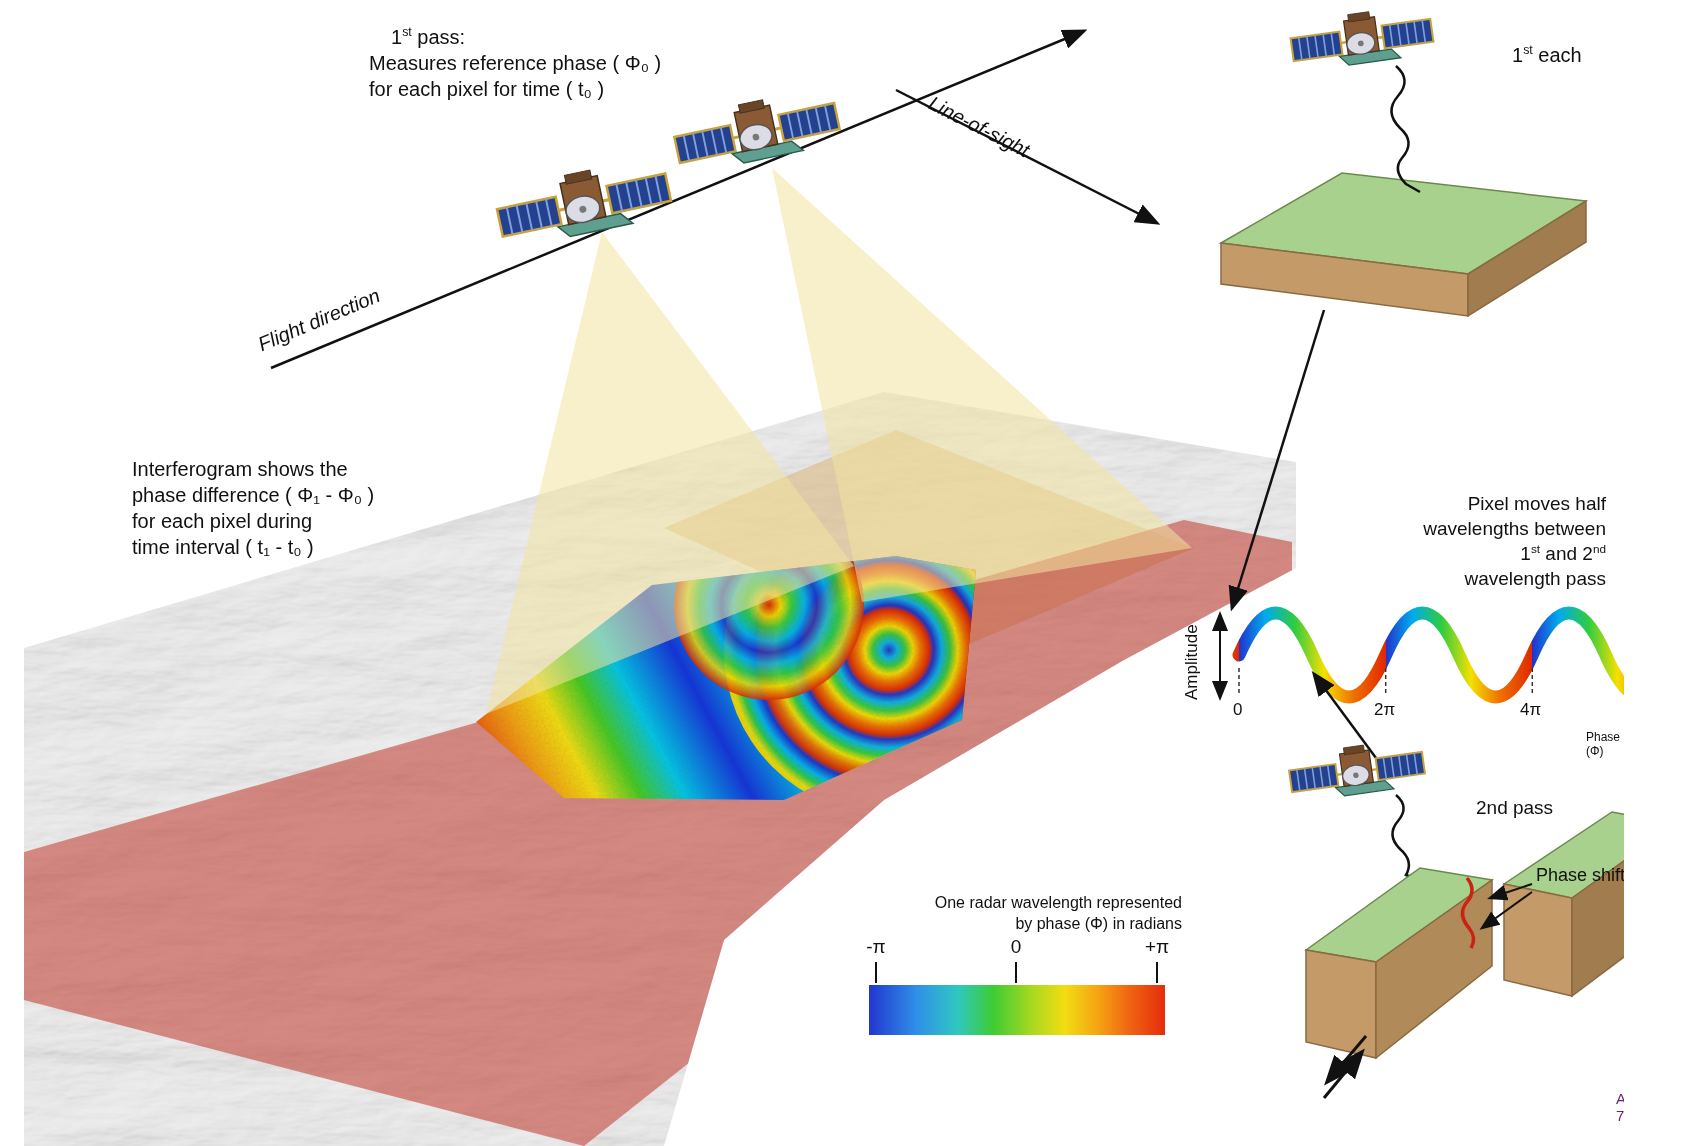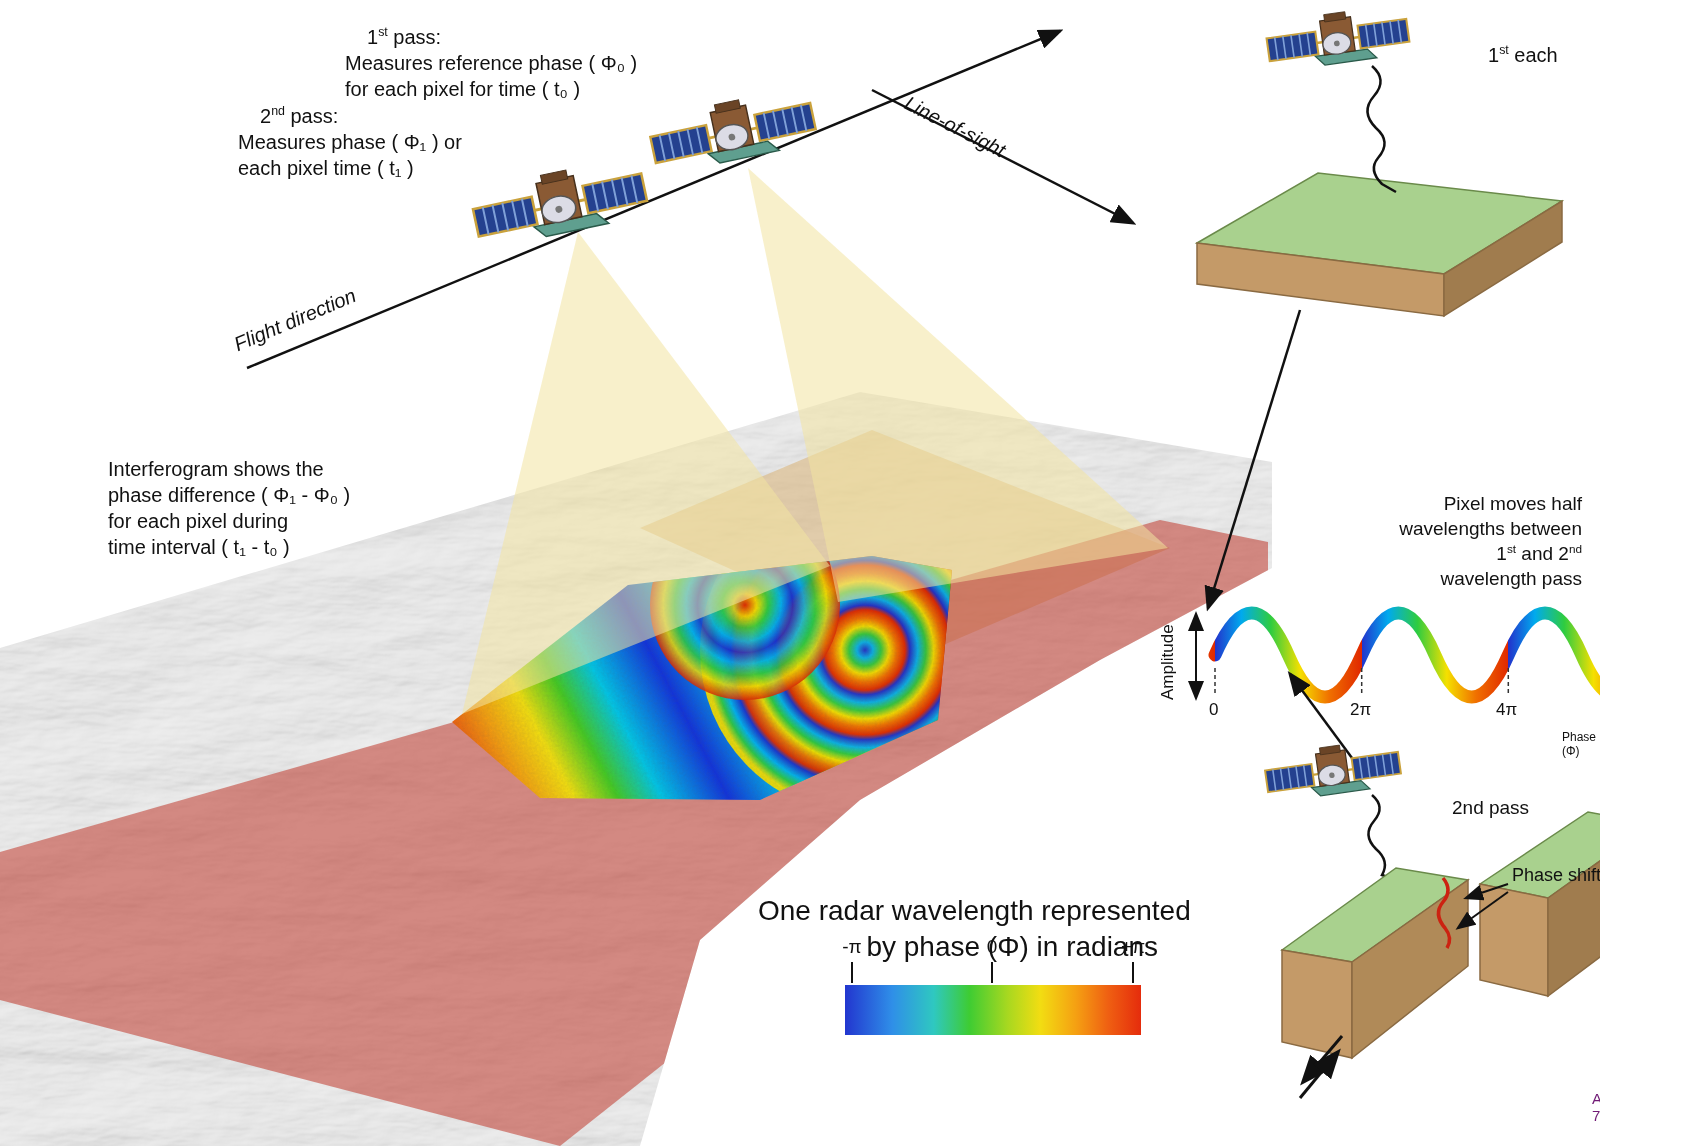--- a/index.html
+++ b/index.html
@@ -1,17 +1,17 @@
 <!DOCTYPE html>
 <html><head>
 <meta charset="utf-8">
 <style>
   html,body{margin:0;padding:0;background:#ffffff;}
   .stage{position:relative;width:1600px;height:1146px;background:#ffffff;overflow:hidden;
-         font-family:"Liberation Sans", sans-serif;color:#111;}
+         font-family:"Liberation Sans", sans-serif;color:#111;margin-left:24px;}
   .gfx{position:absolute;left:0;top:0;}
   .note{position:absolute;font-size:20px;line-height:1.3;white-space:nowrap;}
   .ind{padding-left:22px;}
   .it{font-style:italic;}
   .center{text-align:right;}
   sup{font-size:0.62em;}
   .vert{position:absolute;transform:rotate(-90deg);transform-origin:left top;white-space:nowrap;font-size:17px;}
   .tick{position:absolute;font-size:17px;}
   .cb-tick{position:absolute;font-size:19px;transform:translateX(-50%);}
   .small-id{position:absolute;font-size:15px;color:#701a75;}
@@ -204,25 +204,20 @@
     <rect x="845" y="985" width="296" height="50" fill="url(#cbar)"></rect>
   </g>
 </svg>
 
 <div class="note" style="left:345px;top:24px">
   <div class="ind"><span>1</span><sup>st</sup><span> pass:</span></div>
   <div>Measures reference phase ( Φ₀ )</div>
   <div>for each pixel for time ( t₀ )</div>
 </div>
 
-<div class="note" style="left:238px;top:103px">
-  <div class="ind"><span>2</span><sup>nd</sup><span> pass:</span></div>
-  <div>Measures phase ( Φ₁ ) or</div>
-  <div>each pixel time ( t₁ )</div>
-</div>
 
 <div class="note it" style="left:230px;top:333px;transform:rotate(-23deg);transform-origin:left top;">Flight direction</div>
 
 <div class="note it" style="left:912px;top:90px;transform:rotate(27deg);transform-origin:left top;">Line-of-sight</div>
 
 <div class="note" style="left:108px;top:456px">
   <div>Interferogram shows the</div>
   <div>phase difference ( Φ₁ - Φ₀ )</div>
   <div>for each pixel during</div>
   <div>time interval ( t₁ - t₀ )</div>
@@ -242,21 +237,21 @@
 <span class="tick" style="left:1209px;top:700px">0</span>
 <span class="tick" style="left:1350px;top:700px">2π</span>
 <span class="tick" style="left:1496px;top:700px">4π</span>
 <span class="tick" style="left:1642px;top:700px">6π</span>
 <span class="tick" style="left:1562px;top:730px;font-size:12px">Phase (Φ)</span>
 
 <div class="note" style="left:1452px;top:796px;font-size:19px">2nd pass</div>
 
 <div class="note" style="left:1512px;top:864px;font-size:18px">Phase shift</div>
 
-<div class="note center" style="left:758px;top:893px;width:400px;font-size:28px;">
+<div class="note center" style="left:758px;top:893px;width:400px;font-size:16px;">
   <div>One radar wavelength represented</div>
   <div>by phase (Φ) in radians</div>
 </div>
 
 <span class="cb-tick" style="left:852px;top:936px">-π</span>
 <span class="cb-tick" style="left:992px;top:936px">0</span>
 <span class="cb-tick" style="left:1133px;top:936px">+π</span>
 
 <span class="small-id" style="left:1592px;top:1090px">AG-7110</span>
 

